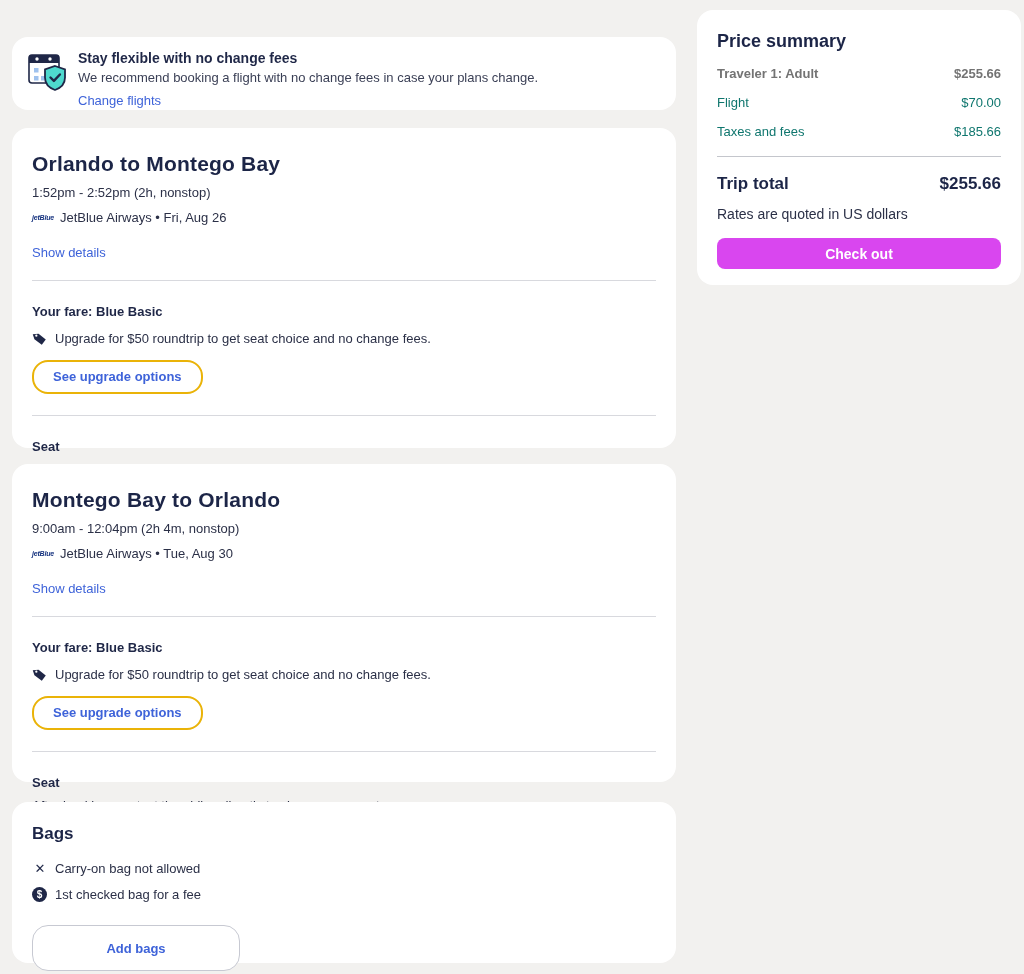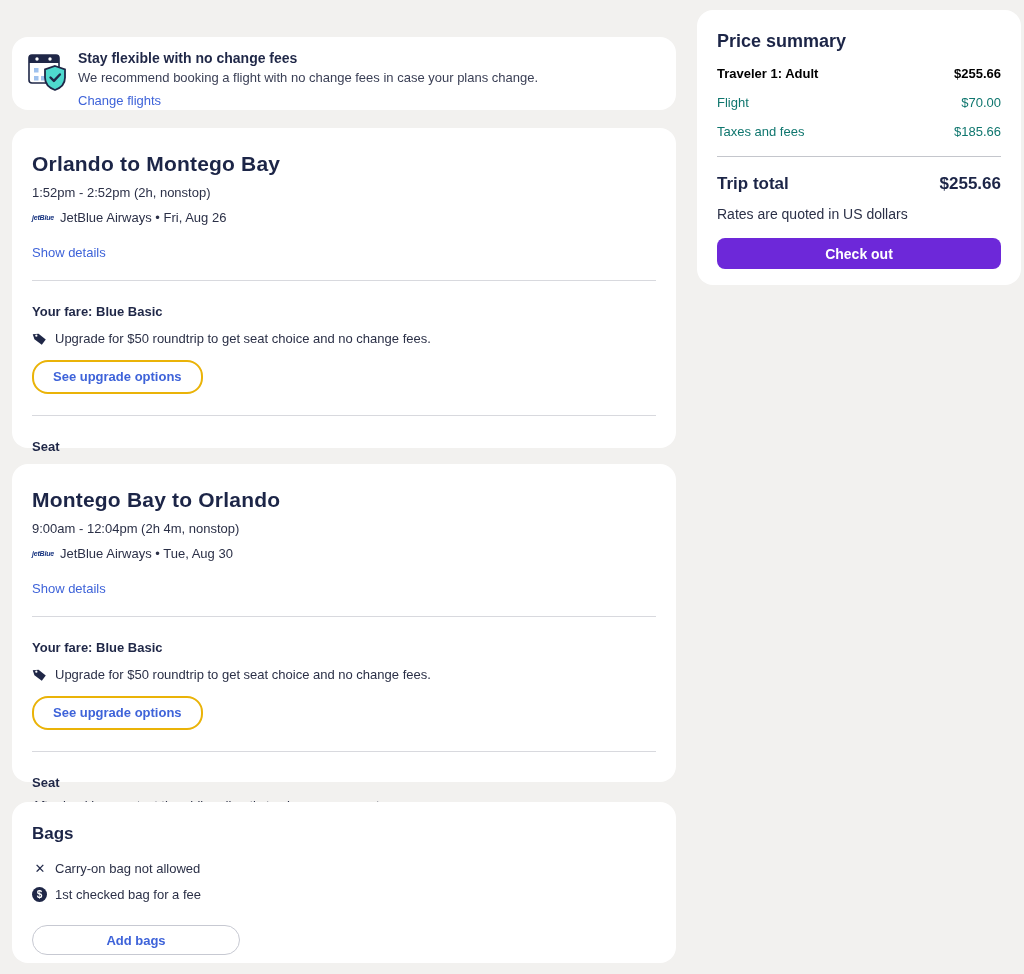--- a/index.html
+++ b/index.html
@@ -55,37 +55,37 @@
   .bag-row { display:flex; align-items:center; font-size:13px; color:#2B3047; }
   .bag-row-1 { margin-top:17px; }
   .bag-row-2 { margin-top:11px; }
   .x-icon { width:16px; font-size:13px; color:#1F2747; margin-right:7px; text-align:center; }
   .dollar-icon {
     width:15px; height:15px; border-radius:50%; background:#1F2747; color:#fff;
     font-size:10px; font-weight:700; line-height:15px; text-align:center;
     margin-right:8px; flex:0 0 15px;
   }
   .add-bags-btn {
-    display:block; margin-top:23px; width:208px; height:30px;
+    display:block; margin-top:23px; width:208px; height:46px;
     border:1px solid #C7C9D2; border-radius:16px; background:#fff;
     font-size:13px; font-weight:700; color:#3E63D9; cursor:pointer;
     font-family:"Liberation Sans", sans-serif;
   }
 
   
   #price-card { left:697px; top:10px; width:324px; height:275px; padding:21px 20px 0 20px; }
   .ps-title { font-size:18px; font-weight:700; color:#1C2547; }
   .ps-row { display:flex; justify-content:space-between; font-size:13px; color:#0f766e; margin-top:14px; }
-  .ps-row.bold { font-weight:700; color:#000000; }
+  .ps-row.bold { font-weight:700; color:#737373; }
   .ps-divider { border:none; border-top:1px solid #C4C6CC; margin-top:17px; }
   .ps-total-row { display:flex; justify-content:space-between; margin-top:17px; font-size:17px; font-weight:700; color:#1C2547; }
   .ps-note { font-size:14px; color:#2B3047; margin-top:12px; }
   .checkout-btn {
     display:block; width:100%; height:31px; margin-top:16px;
-    background:#6d28d9; border:none; border-radius:8px;
+    background:#d946ef; border:none; border-radius:8px;
     color:#fff; font-size:14px; font-weight:700; cursor:pointer;
     font-family:"Liberation Sans", sans-serif;
   }
 </style>
 </head>
 <body>
 
 <div id="page">
 
   <div class="card" id="banner-card">

